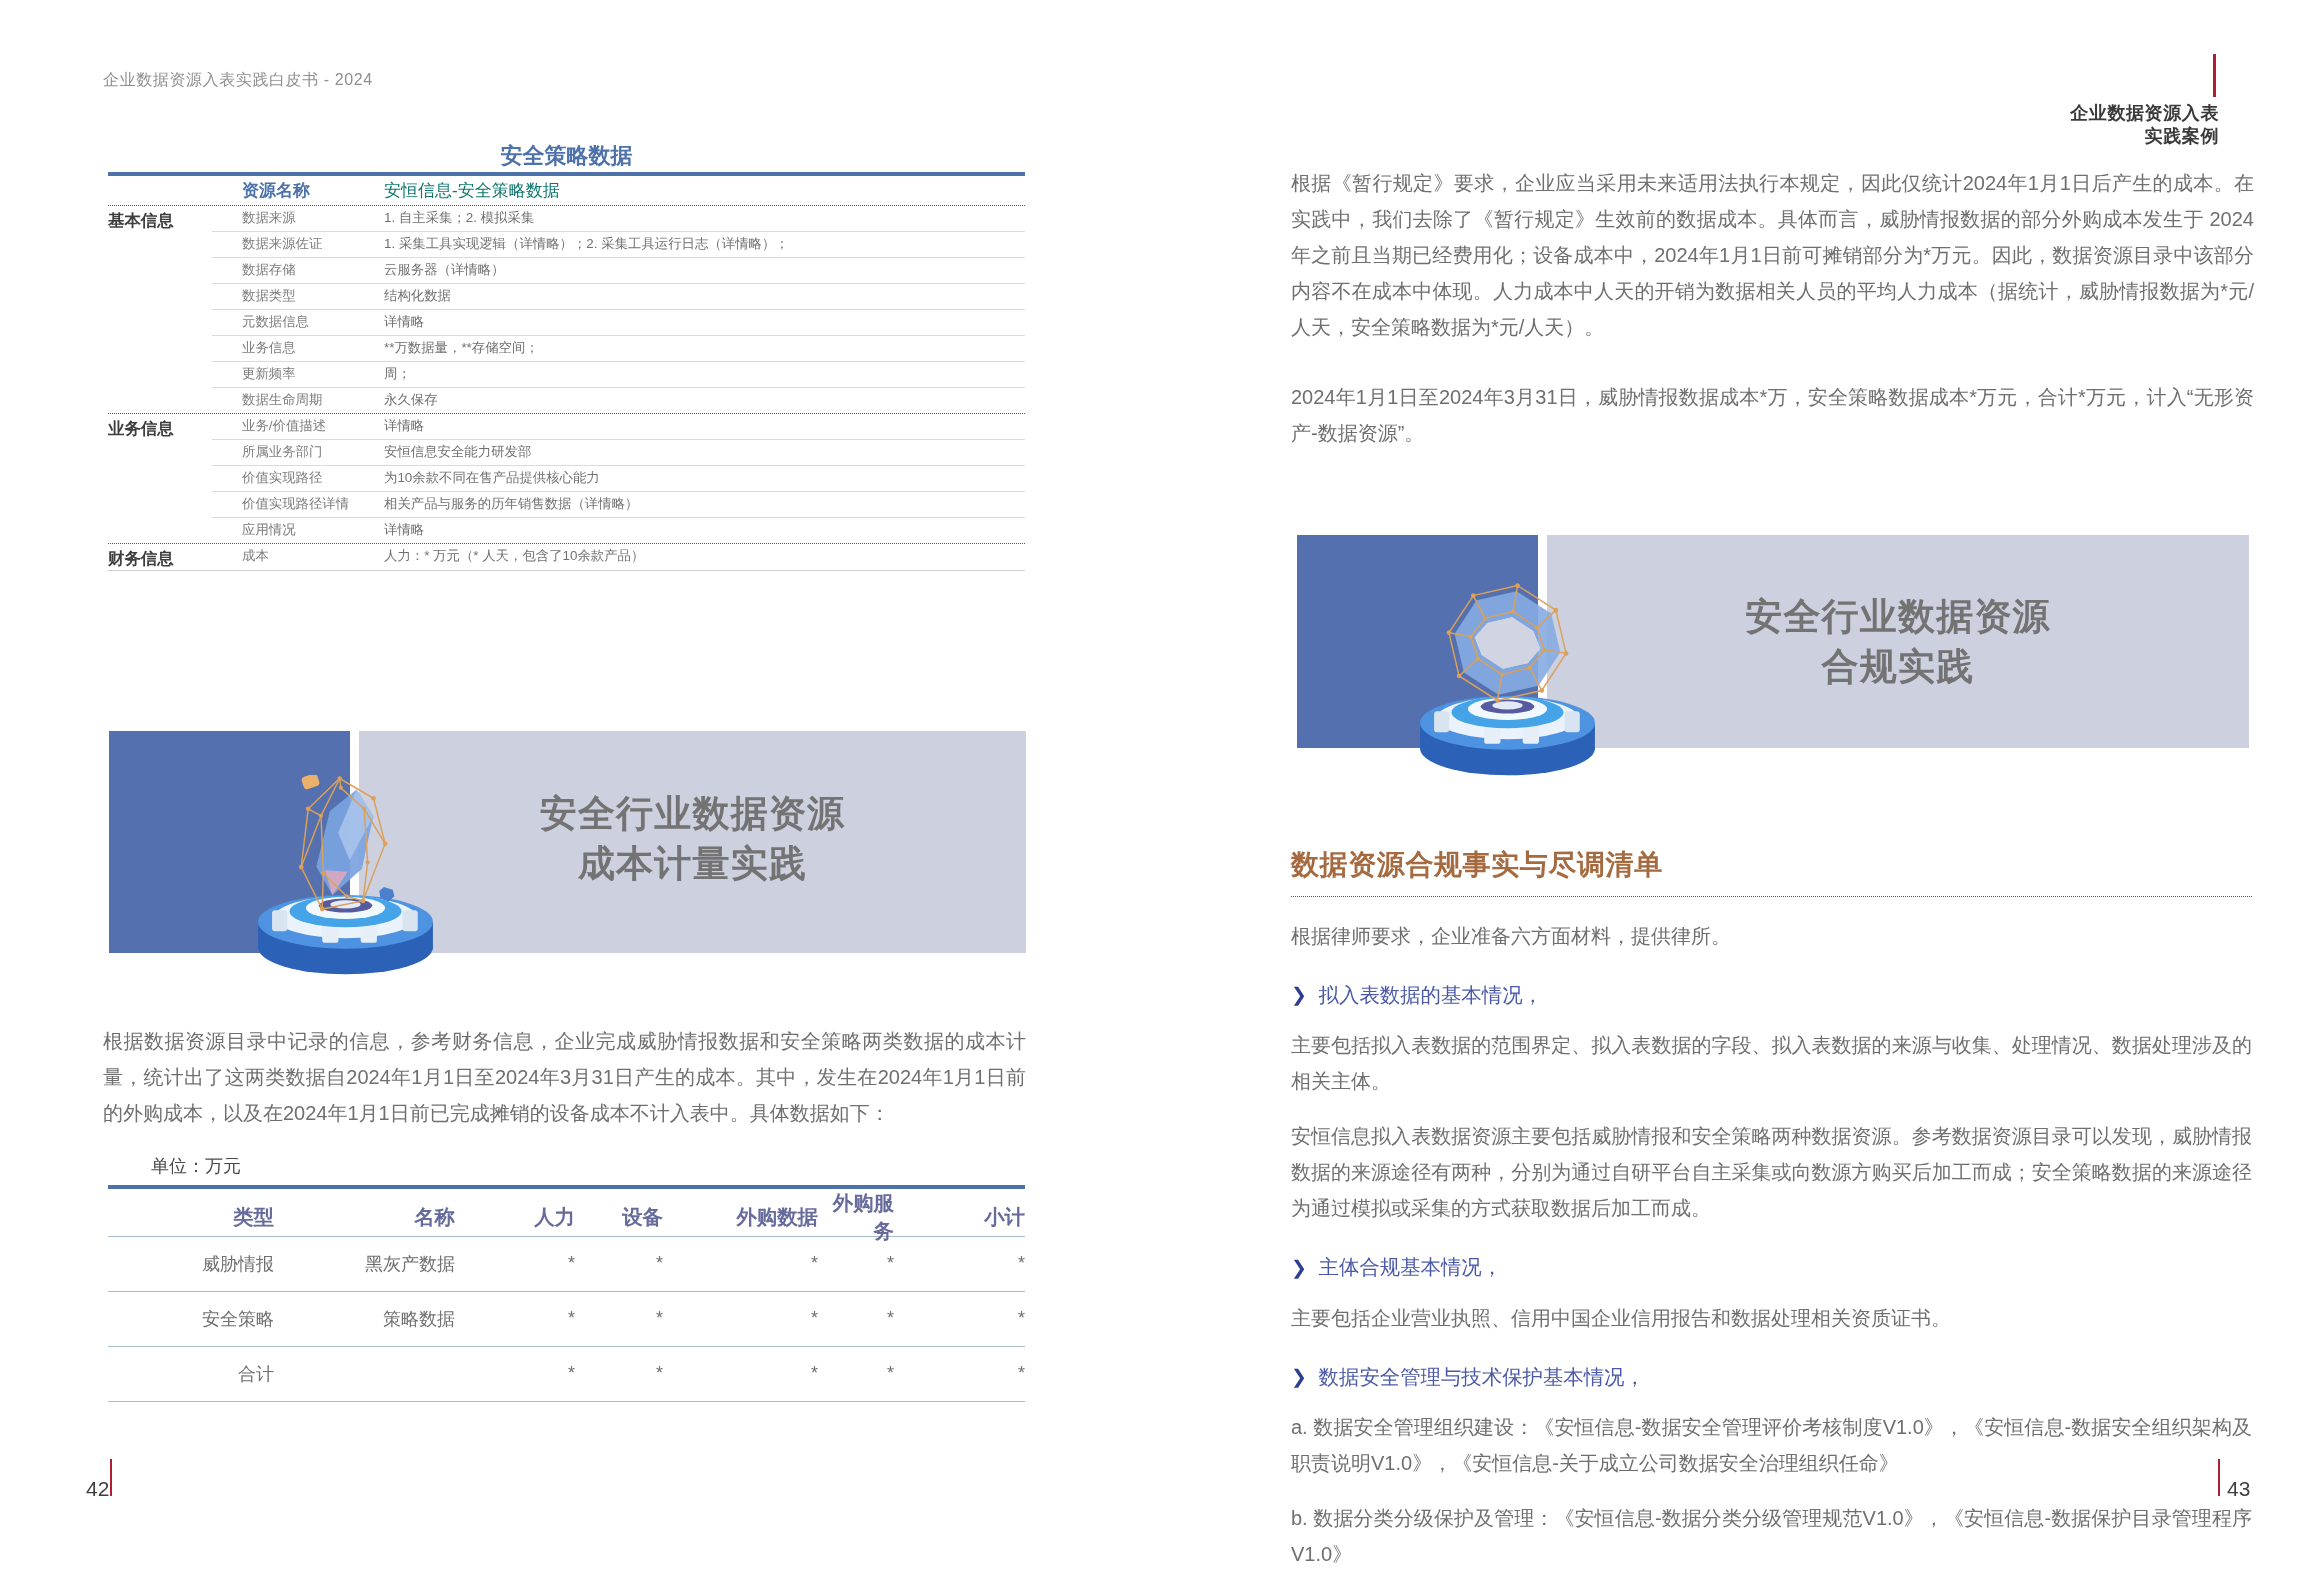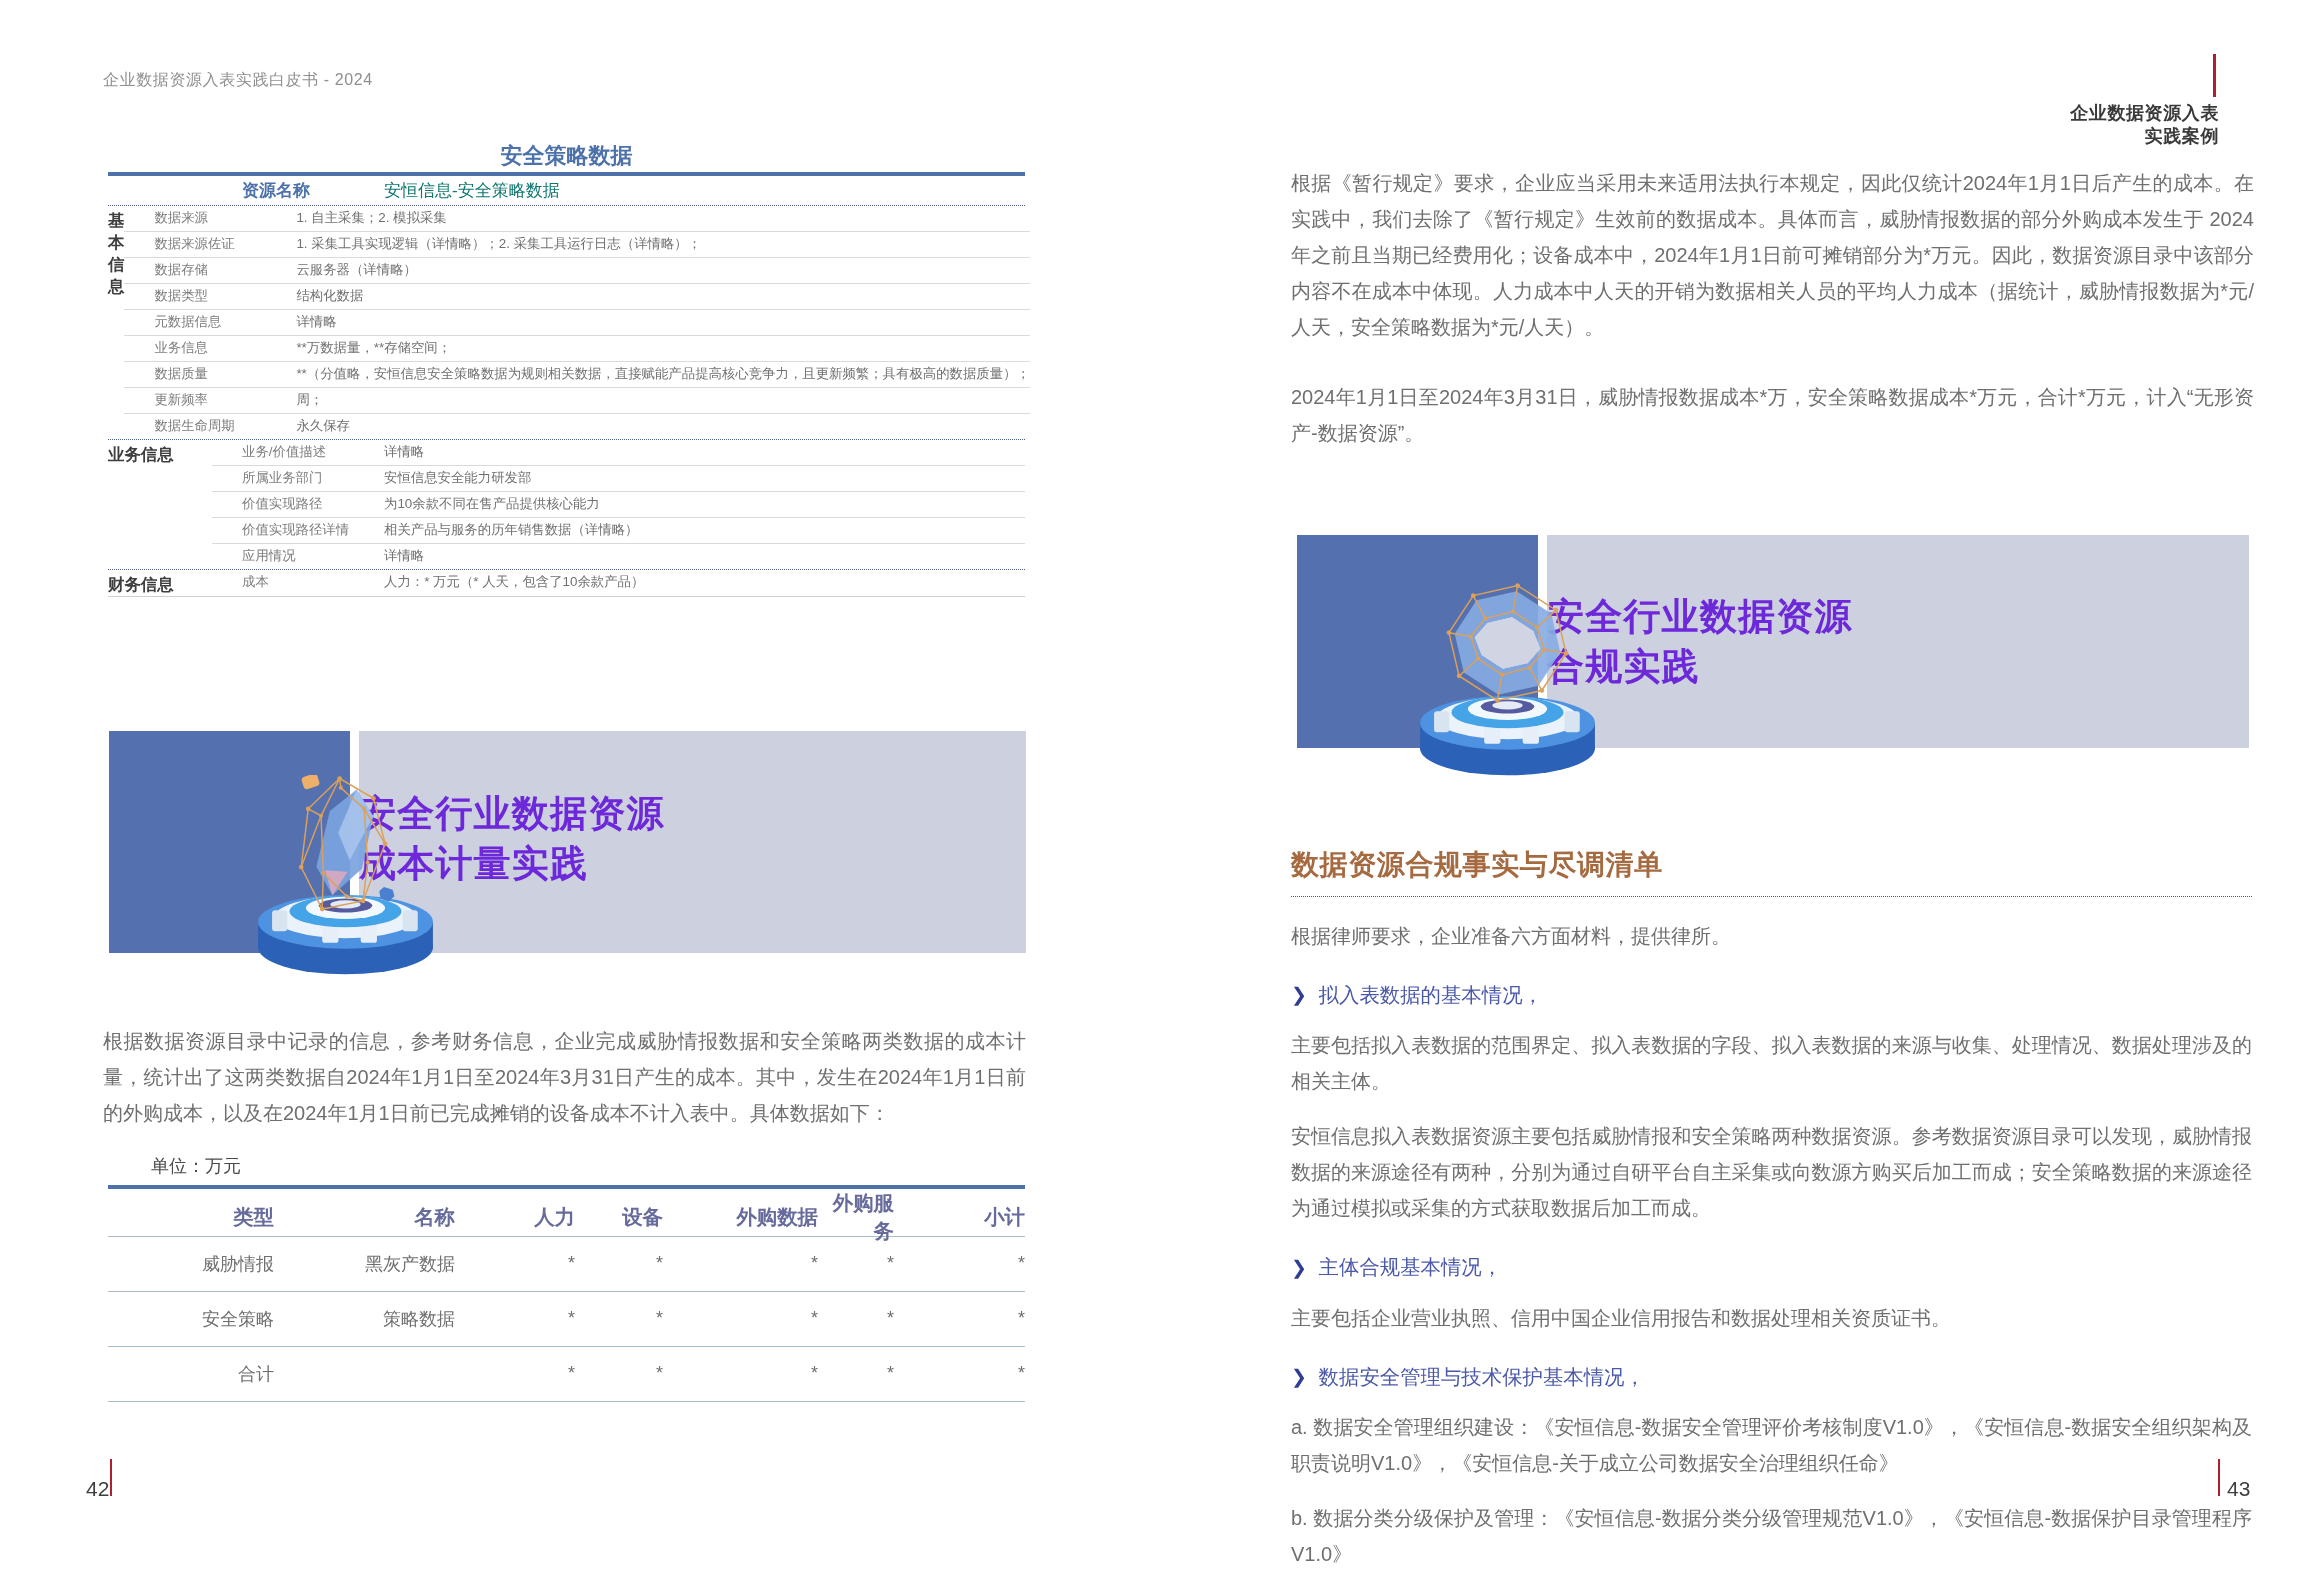--- a/index.html
+++ b/index.html
@@ -36,22 +36,22 @@
   .ct-row:last-child{border-bottom:none;}
   .ct-attr{width:172px;padding-left:30px;font-size:13.4px;color:#7d7d7d;box-sizing:border-box;flex-shrink:0;}
   .ct-val{flex:1;font-size:13.4px;color:#707070;white-space:nowrap;}
 
   
   .banner{height:222px;}
   .banner-left{left:109px;top:731px;width:917px;}
   .banner-right{left:1297px;top:535px;width:952px;height:213px;}
   .banner-dark{position:absolute;left:0;top:0;width:241px;height:100%;background:#5570ae;}
   .banner-light{position:absolute;left:250px;right:0;top:0;bottom:0;background:#cdd0df;}
-  .banner-title{position:absolute;left:250px;right:0;top:58px;
-                font-size:37px;font-weight:bold;color:#6d28d9;line-height:50px;letter-spacing:1.2px;}
+  .banner-title{position:absolute;left:250px;right:0;top:58px;text-align:center;
+                font-size:37px;font-weight:bold;color:#737373;line-height:50px;letter-spacing:1.2px;}
   .banner-right .banner-title{top:57px;}
   .banner-icon{position:absolute;z-index:2;}
   .banner-left .banner-icon{left:143px;top:44px;width:187px;height:204px;}
   .banner-right .banner-icon{left:117px;top:41px;width:187px;height:204px;}
 
   
   .bodytext{font-size:20px;line-height:36px;color:#6f6f6f;text-align:justify;}
   .lp-para{left:103px;top:1023px;width:923px;}
   .rp-paras{left:1291px;top:165px;width:963px;}
   .rp-paras p{margin:0;}
@@ -115,24 +115,20 @@
                 <span class="ct-attr">数据类型</span>
                 <span class="ct-val">结构化数据</span>
               </div>
             <div class="ct-row">
                 <span class="ct-attr">元数据信息</span>
                 <span class="ct-val">详情略</span>
               </div>
             <div class="ct-row">
                 <span class="ct-attr">业务信息</span>
                 <span class="ct-val">**万数据量，**存储空间；</span>
-              </div>
-            <div class="ct-row">
-                <span class="ct-attr">数据质量</span>
-                <span class="ct-val">**（分值略，安恒信息安全策略数据为规则相关数据，直接赋能产品提高核心竞争力，且更新频繁；具有极高的数据质量）；</span>
               </div>
             <div class="ct-row">
                 <span class="ct-attr">更新频率</span>
                 <span class="ct-val">周；</span>
               </div>
             <div class="ct-row">
                 <span class="ct-attr">数据生命周期</span>
                 <span class="ct-val">永久保存</span>
               </div>
           </div>

